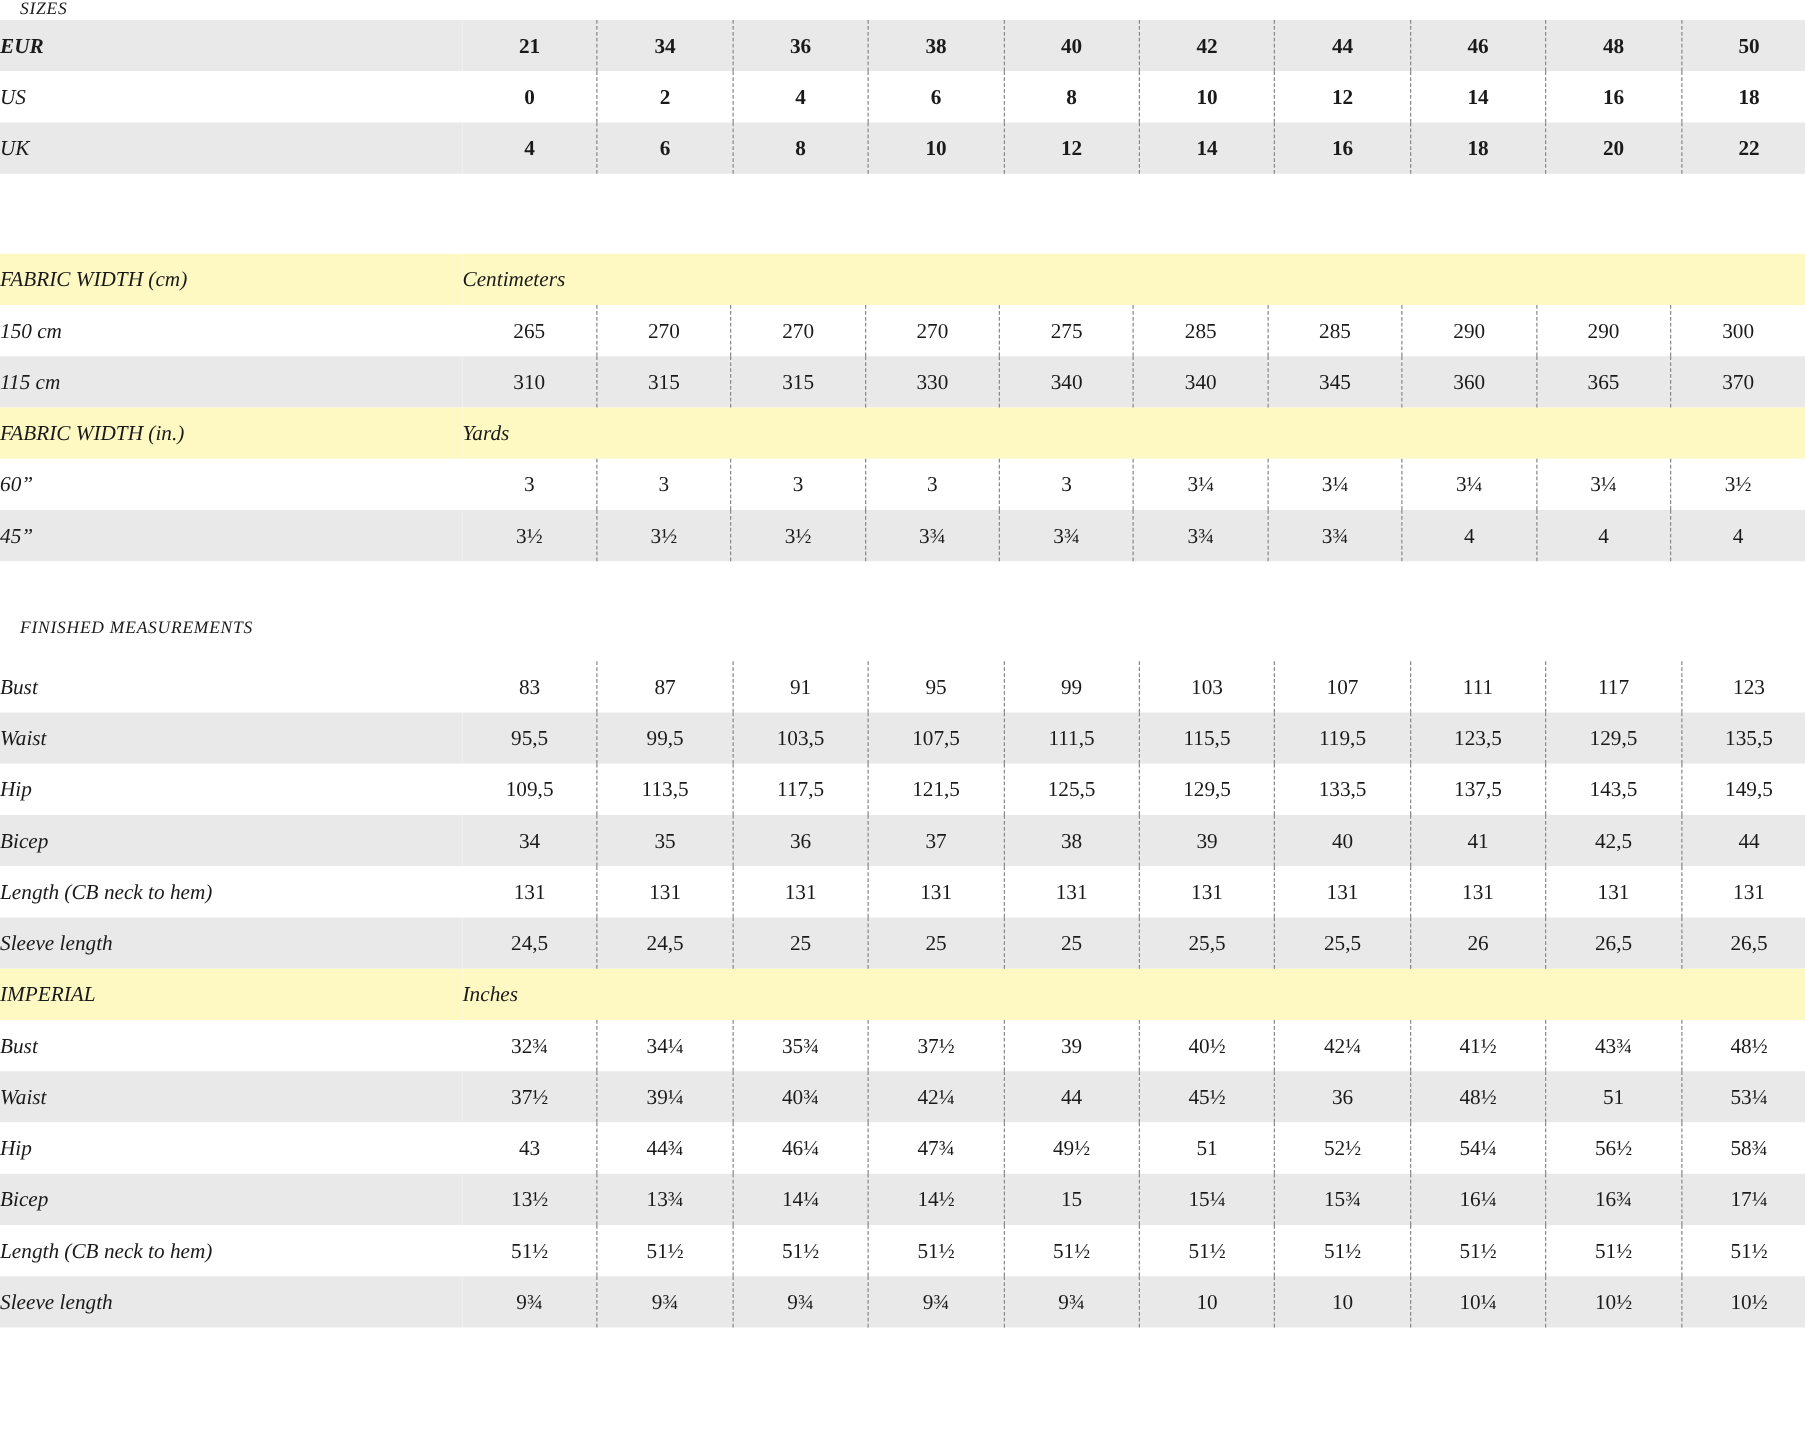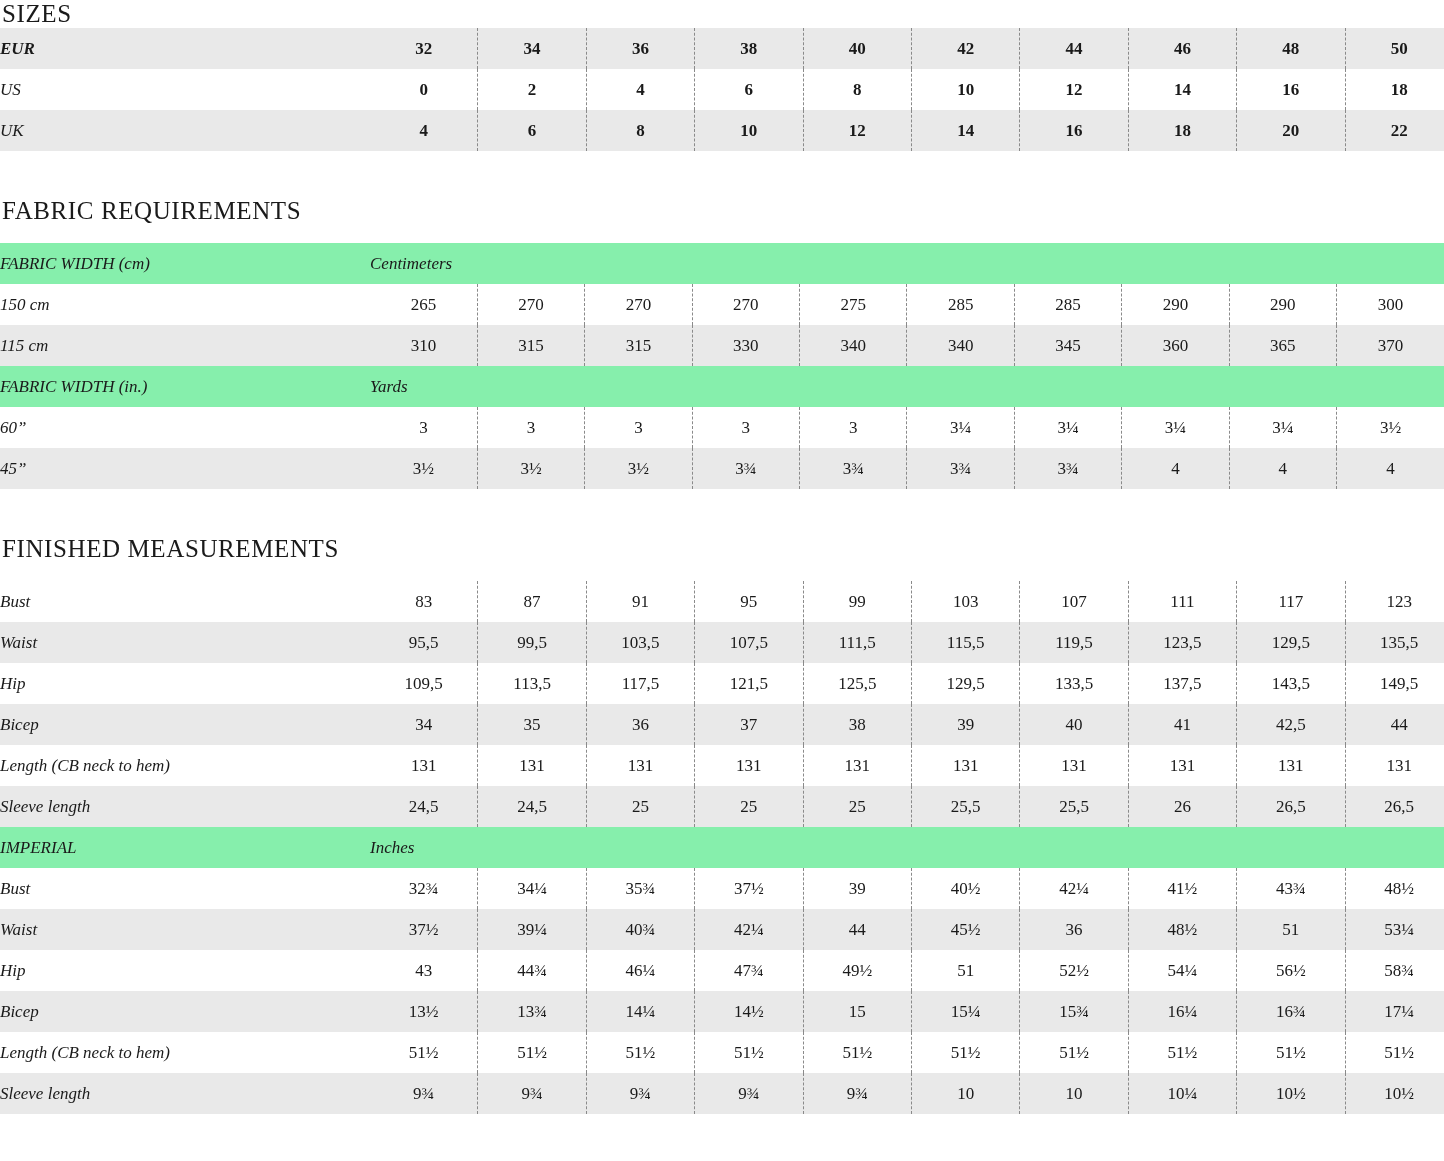--- a/index.html
+++ b/index.html
@@ -16,24 +16,25 @@
   }
   .page {
     position: relative;
     width: 1444px;
     height: 1161px;
   }
 
   
   .section-title {
     font-family: "Liberation Serif", serif;
-    font-size: 25px;
+    font-size: 14px;
     letter-spacing: 0.6px;
     color: #1a1a1a;
-    padding: 0 0 0 2px;
+    padding: 0 0 0 16px;
+    font-style: italic;
   }
 
   
   table.chart {
     border-collapse: collapse;
     width: 1444px;
     table-layout: fixed;
   }
   table.chart td {
     height: 41px;
@@ -68,42 +69,42 @@
   tr.plain td  { background: #ffffff; }
 
   tr.hdr td {
     background: #e9e9e9;
     font-weight: bold;
     margin-left: 30px;
   }
   tr.hdr td.val { font-weight: bold; }
 
   tr.subhead td {
-    background: #86efac;
+    background: #fef9c3;
   }
 
   .numbold { font-weight: bold; }
 
   .gap-sm { height: 18px; }
   .gap-lg { height: 46px; }
 
   .frac { white-space: nowrap; }
 </style>
 </head>
 <body>
 
 <div class="page">
 
   <div class="section-title">SIZES</div>
 
   <table class="chart">
     <tbody>
         <tr class="hdr">
       <td class="label">EUR</td>
-      <td class="val first">32</td>
+      <td class="val first">21</td>
       <td class="val">34</td>
       <td class="val">36</td>
       <td class="val">38</td>
       <td class="val">40</td>
       <td class="val">42</td>
       <td class="val">44</td>
       <td class="val">46</td>
       <td class="val">48</td>
       <td class="val">50</td>
     </tr>
@@ -131,21 +132,20 @@
       <td class="val numbold">16</td>
       <td class="val numbold">18</td>
       <td class="val numbold">20</td>
       <td class="val numbold">22</td>
     </tr>
   </tbody>
     </table>
 
   <div class="gap-lg"></div>
 
-  <div class="section-title">FABRIC REQUIREMENTS</div>
   <div class="gap-sm"></div>
 
   <table class="chart">
     <tbody>
         <tr class="subhead">
       <td class="label">FABRIC WIDTH (cm)</td>
       <td class="unit" colspan="10">Centimeters</td>
     </tr>
     <tr class="plain">
       <td class="label">150 cm</td>

